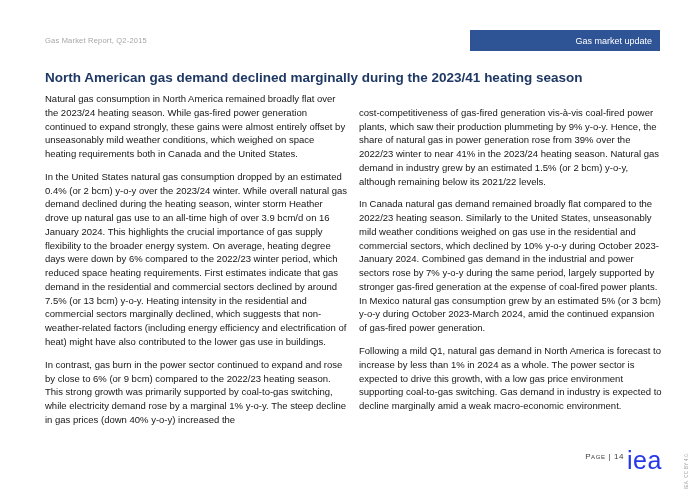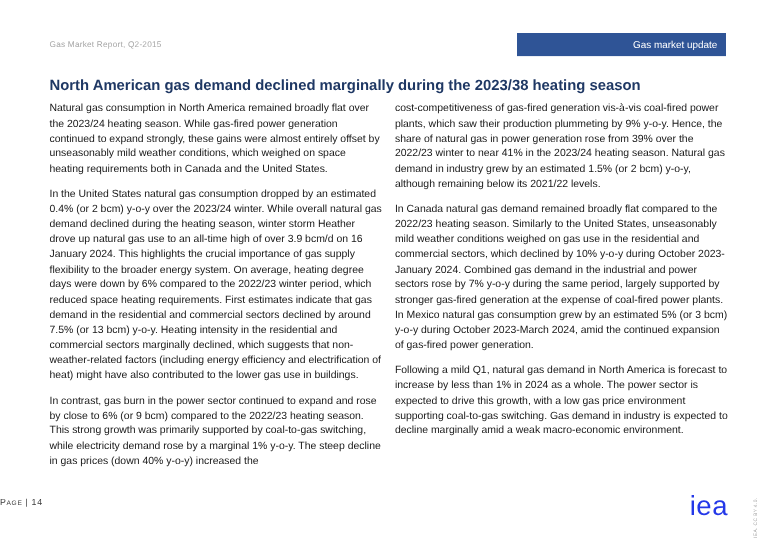--- a/index.html
+++ b/index.html
@@ -24,31 +24,31 @@
     padding-right:8px; box-sizing:border-box;
   }
   .page-title {
     position:absolute; left:45px; top:61px; width:620px;
     font-size:13.5px; font-weight:bold;
     color:var(--title_navy, #1f3864);
     white-space:nowrap;
   }
   .content {
     position:absolute; left:45px; top:92px; width:617px;
-    display:flex; gap:11px;
+    display:flex; gap:11px;align-items:center;
   }
   .col { width:303px; }
   .col p {
     margin:0 0 9px 0;
     font-size:9.5px; line-height:1.45;
     color:#161616; text-align:left;
   }
   .footer-page {
     position:absolute; left:0; top:452px; width:624px;
-    text-align:left;
+    text-align:right;
     font-variant:small-caps;
     font-size:8px; color:#3d3d3d;
     letter-spacing:0.6px;
   }
   .iea-logo {
     position:absolute; left:627px; top:448px;
     font-size:25px; font-weight:400;
     color:var(--logo_blue, #2438e8);
     letter-spacing:0.5px; line-height:1;
   }
@@ -60,21 +60,21 @@
     height:42px; letter-spacing:0.3px;
   }
 </style>
 </head>
 <body>
 
 <div class="report-label">Gas Market Report, Q2-2015</div>
 
 <div class="badge">Gas market update</div>
 
-<h1 class="page-title">North American gas demand declined marginally during the 2023/38 heating season</h1>
+<h1 class="page-title">North American gas demand declined marginally during the 2023/41 heating season</h1>
 
 <div class="content">
   <div class="col">
     <p>Natural gas consumption in North America remained broadly flat over the 2023/24 heating season. While gas-fired power generation continued to expand strongly, these gains were almost entirely offset by unseasonably mild weather conditions, which weighed on space heating requirements both in Canada and the United States.</p>
     <p>In the United States natural gas consumption dropped by an estimated 0.4% (or 2 bcm) y-o-y over the 2023/24 winter. While overall natural gas demand declined during the heating season, winter storm Heather drove up natural gas use to an all-time high of over 3.9 bcm/d on 16 January 2024. This highlights the crucial importance of gas supply flexibility to the broader energy system. On average, heating degree days were down by 6% compared to the 2022/23 winter period, which reduced space heating requirements. First estimates indicate that gas demand in the residential and commercial sectors declined by around 7.5% (or 13 bcm) y-o-y. Heating intensity in the residential and commercial sectors marginally declined, which suggests that non-weather-related factors (including energy efficiency and electrification of heat) might have also contributed to the lower gas use in buildings.</p>
     <p>In contrast, gas burn in the power sector continued to expand and rose by close to 6% (or 9 bcm) compared to the 2022/23 heating season. This strong growth was primarily supported by coal-to-gas switching, while electricity demand rose by a marginal 1% y-o-y. The steep decline in gas prices (down 40% y-o-y) increased the</p>
   </div>
   <div class="col">
     <p>cost-competitiveness of gas-fired generation vis-à-vis coal-fired power plants, which saw their production plummeting by 9% y-o-y. Hence, the share of natural gas in power generation rose from 39% over the 2022/23 winter to near 41% in the 2023/24 heating season. Natural gas demand in industry grew by an estimated 1.5% (or 2 bcm) y-o-y, although remaining below its 2021/22 levels.</p>
     <p>In Canada natural gas demand remained broadly flat compared to the 2022/23 heating season. Similarly to the United States, unseasonably mild weather conditions weighed on gas use in the residential and commercial sectors, which declined by 10% y-o-y during October 2023-January 2024. Combined gas demand in the industrial and power sectors rose by 7% y-o-y during the same period, largely supported by stronger gas-fired generation at the expense of coal-fired power plants. In Mexico natural gas consumption grew by an estimated 5% (or 3 bcm) y-o-y during October 2023-March 2024, amid the continued expansion of gas-fired power generation.</p>

